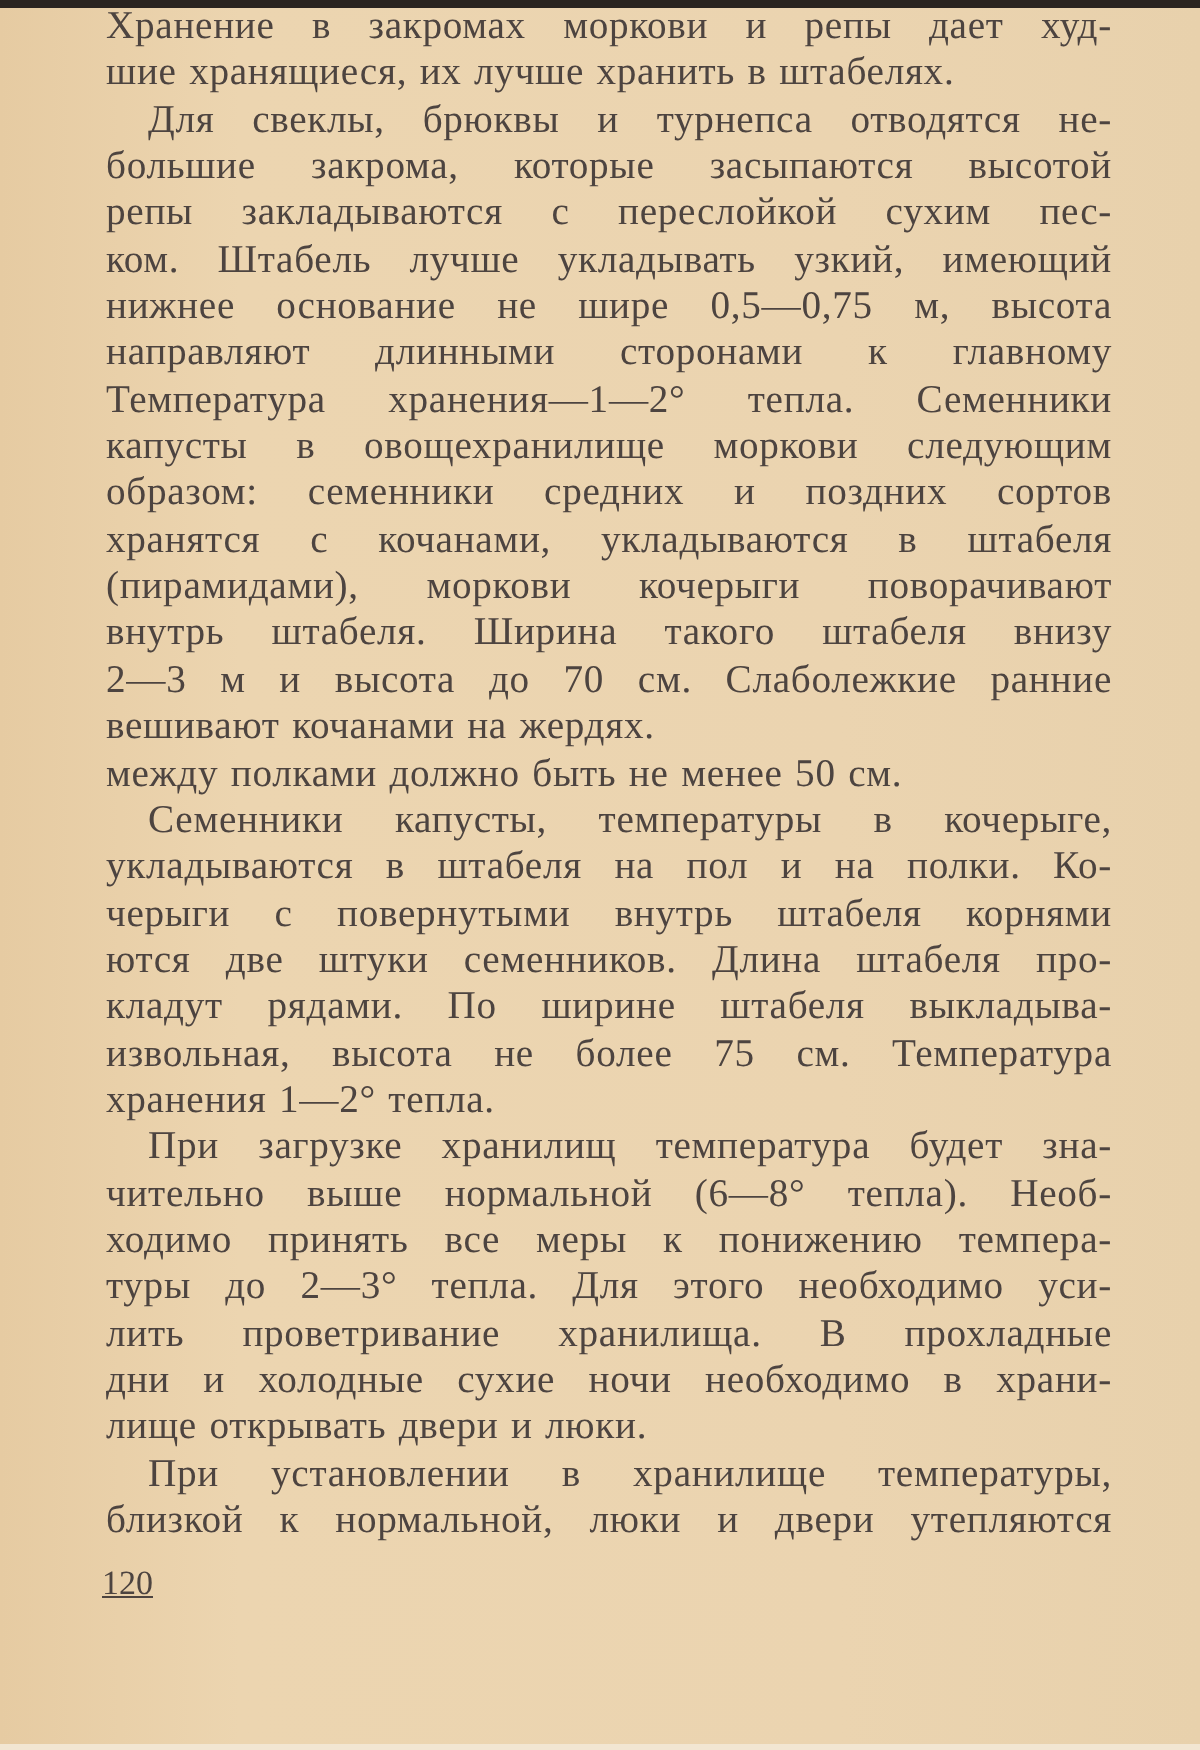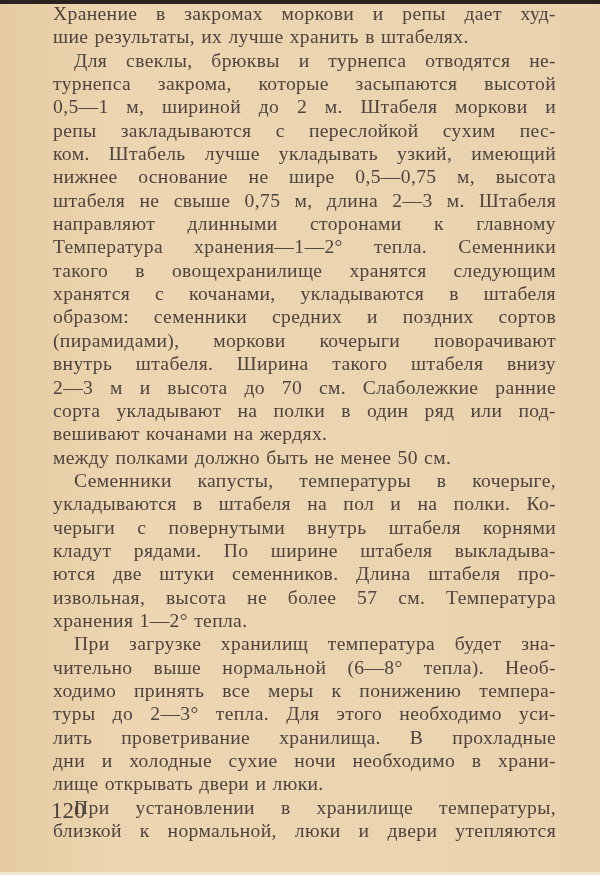--- a/index.html
+++ b/index.html
@@ -48,64 +48,62 @@
     }
     .line.last {
       text-align-last: left;
     }
     .line.indent {
       padding-left: 21px;
     }
     .page-number {
       position: absolute;
       left: 51px;
-      top: 798px;
+      top: 782px;
       font-family: "Liberation Serif", serif;
-      font-size: 23px;
+      font-size: 17px;
       color: #4d4440;
+      text-decoration: underline;
     }
     .bottom-edge {
       position: absolute;
       left: 0; bottom: 0;
       width: 600px; height: 3px;
       background: #f2e6d2;
     }
   </style>
 </head>
 <body>
 
 <div class="page">
   <div class="top-shadow"></div>
   <div class="text-block" id="text-block">
       <span class="line">Хранение в закромах моркови и репы дает худ-</span>
-      <span class="line last">шие результаты, их лучше хранить в штабелях.</span>
+      <span class="line last">шие хранящиеся, их лучше хранить в штабелях.</span>
       <span class="line indent">Для свеклы, брюквы и турнепса отводятся не-</span>
-      <span class="line">турнепса закрома, которые засыпаются высотой</span>
-      <span class="line">0,5—1 м, шириной до 2 м. Штабеля моркови и</span>
+      <span class="line">большие закрома, которые засыпаются высотой</span>
       <span class="line">репы закладываются с переслойкой сухим пес-</span>
       <span class="line">ком. Штабель лучше укладывать узкий, имеющий</span>
       <span class="line">нижнее основание не шире 0,5—0,75 м, высота</span>
-      <span class="line">штабеля не свыше 0,75 м, длина 2—3 м. Штабеля</span>
       <span class="line">направляют длинными сторонами к главному</span>
       <span class="line">Температура хранения—1—2° тепла. Семенники</span>
-      <span class="line">такого в овощехранилище хранятся следующим</span>
+      <span class="line">капусты в овощехранилище моркови следующим</span>
+      <span class="line">образом: семенники средних и поздних сортов</span>
       <span class="line">хранятся с кочанами, укладываются в штабеля</span>
-      <span class="line">образом: семенники средних и поздних сортов</span>
       <span class="line">(пирамидами), моркови кочерыги поворачивают</span>
       <span class="line">внутрь штабеля. Ширина такого штабеля внизу</span>
       <span class="line">2—3 м и высота до 70 см. Слаболежкие ранние</span>
-      <span class="line">сорта укладывают на полки в один ряд или под-</span>
       <span class="line last">вешивают кочанами на жердях.</span>
       <span class="line last">между полками должно быть не менее 50 см.</span>
       <span class="line indent">Семенники капусты, температуры в кочерыге,</span>
       <span class="line">укладываются в штабеля на пол и на полки. Ко-</span>
       <span class="line">черыги с повернутыми внутрь штабеля корнями</span>
+      <span class="line">ются две штуки семенников. Длина штабеля про-</span>
       <span class="line">кладут рядами. По ширине штабеля выкладыва-</span>
-      <span class="line">ются две штуки семенников. Длина штабеля про-</span>
-      <span class="line">извольная, высота не более 57 см. Температура</span>
+      <span class="line">извольная, высота не более 75 см. Температура</span>
       <span class="line last">хранения 1—2° тепла.</span>
       <span class="line indent">При загрузке хранилищ температура будет зна-</span>
       <span class="line">чительно выше нормальной (6—8° тепла). Необ-</span>
       <span class="line">ходимо принять все меры к понижению темпера-</span>
       <span class="line">туры до 2—3° тепла. Для этого необходимо уси-</span>
       <span class="line">лить проветривание хранилища. В прохладные</span>
       <span class="line">дни и холодные сухие ночи необходимо в храни-</span>
       <span class="line last">лище открывать двери и люки.</span>
       <span class="line indent">При установлении в хранилище температуры,</span>
       <span class="line">близкой к нормальной, люки и двери утепляются</span>

